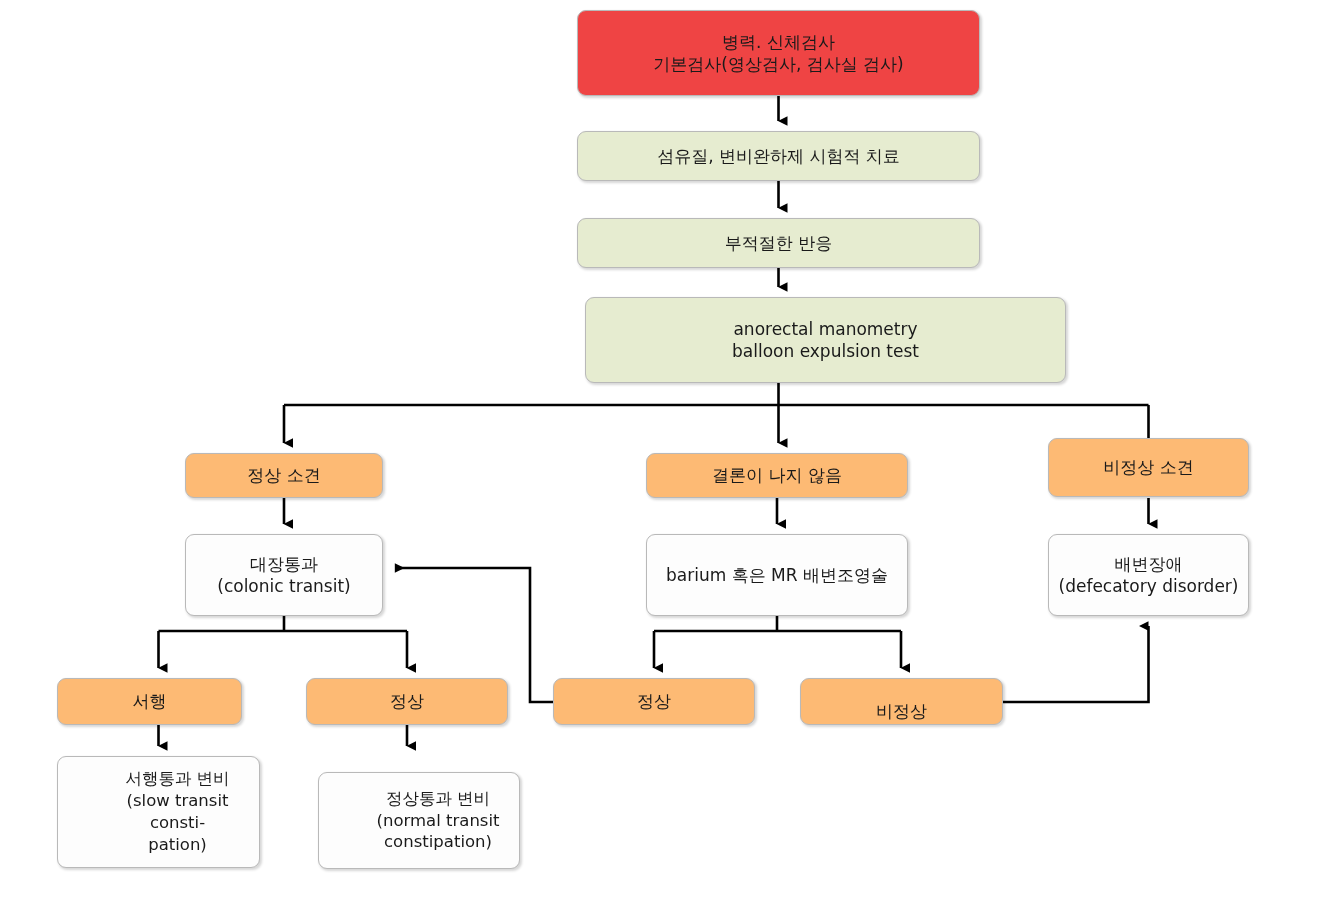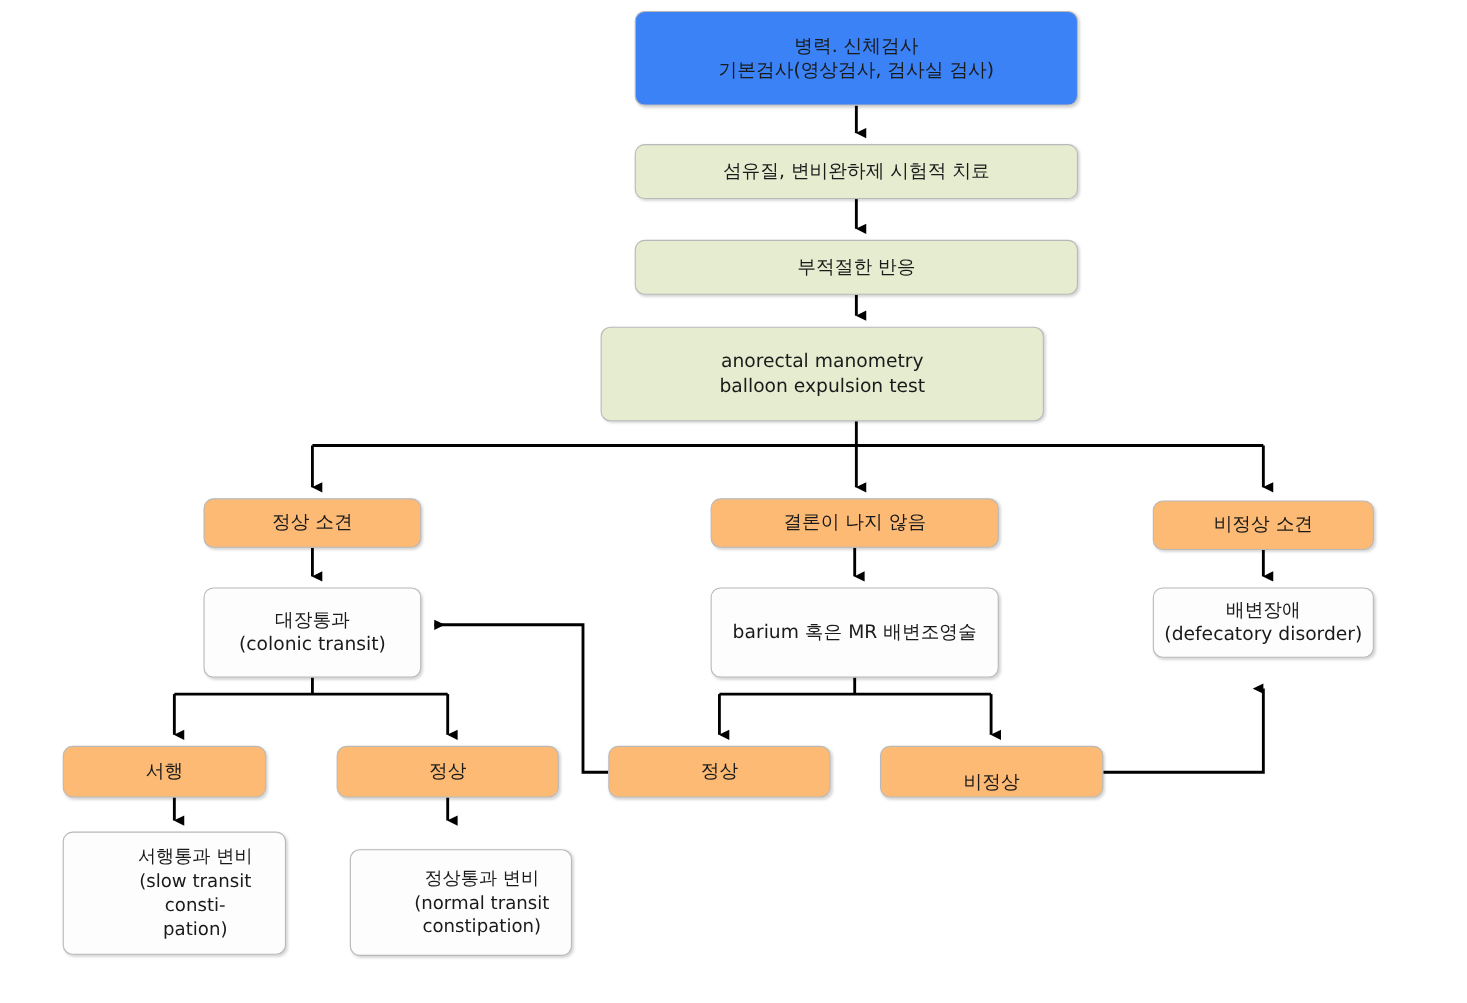--- a/index.html
+++ b/index.html
@@ -37,21 +37,21 @@
     color: #1a1a1a;
     box-shadow: 1.5px 1.5px 2.5px rgba(0,0,0,0.16);
     line-height: 1.32;
     padding: 2px 6px;
   }
   .node .label {
     white-space: pre-line;
     display: block;
     width: 100%;
   }
-  .fill-green  { background: #3b82f6; }
+  .fill-green  { background: #ef4444; }
   .fill-olive  { background: #e6ecd0; }
   .fill-blue   { background: #fdba74; }
   .fill-white  { background: #fdfdfd; }
   .fs-17 { font-size: 17px; }
   .fs-16 { font-size: 16.5px; padding-left: 44px; }
 </style>
 </head>
 <body>
 
 <div id="chart-root">
@@ -110,41 +110,41 @@
       <div class="node fill-green fs-17" style="left: 577px; top: 10px; width: 403px; height: 86px;">
         <span class="label">병력. 신체검사
 기본검사(영상검사, 검사실 검사)</span>
       </div>
       <div class="node fill-olive fs-17" style="left: 577px; top: 131px; width: 403px; height: 50px; justify-content: center;">
         <span class="label">섬유질, 변비완하제 시험적 치료</span>
       </div>
       <div class="node fill-olive fs-17" style="left: 577px; top: 218px; width: 403px; height: 50px;">
         <span class="label">부적절한 반응</span>
       </div>
-      <div class="node fill-olive fs-17" style="left: 546px; top: 297px; width: 403px; height: 86px; justify-content: flex-end;">
+      <div class="node fill-olive fs-17" style="left: 585px; top: 297px; width: 481px; height: 86px; justify-content: flex-end;">
         <span class="label">anorectal manometry
 balloon expulsion test</span>
       </div>
       <div class="node fill-blue fs-17" style="left: 185px; top: 453px; width: 198px; height: 45px;">
         <span class="label">정상 소견</span>
       </div>
       <div class="node fill-blue fs-17" style="left: 646px; top: 453px; width: 262px; height: 45px;">
         <span class="label">결론이 나지 않음</span>
       </div>
-      <div class="node fill-blue fs-17" style="left: 1048px; top: 455px; width: 201px; height: 45px;">
+      <div class="node fill-blue fs-17" style="left: 1048px; top: 438px; width: 201px; height: 59px;">
         <span class="label">비정상 소견</span>
       </div>
       <div class="node fill-white fs-17" style="left: 185px; top: 534px; width: 198px; height: 82px;">
         <span class="label">대장통과
 (colonic transit)</span>
       </div>
       <div class="node fill-white fs-17" style="left: 646px; top: 534px; width: 262px; height: 82px;">
         <span class="label">barium 혹은 MR 배변조영술</span>
       </div>
-      <div class="node fill-white fs-17" style="left: 1048px; top: 534px; width: 201px; height: 64px;">
+      <div class="node fill-white fs-17" style="left: 1048px; top: 534px; width: 201px; height: 82px;">
         <span class="label">배변장애
 (defecatory disorder)</span>
       </div>
       <div class="node fill-blue fs-17" style="left: 57px; top: 678px; width: 185px; height: 47px;">
         <span class="label">서행</span>
       </div>
       <div class="node fill-blue fs-17" style="left: 306px; top: 678px; width: 202px; height: 47px;">
         <span class="label">정상</span>
       </div>
       <div class="node fill-blue fs-17" style="left: 553px; top: 678px; width: 202px; height: 47px;">

